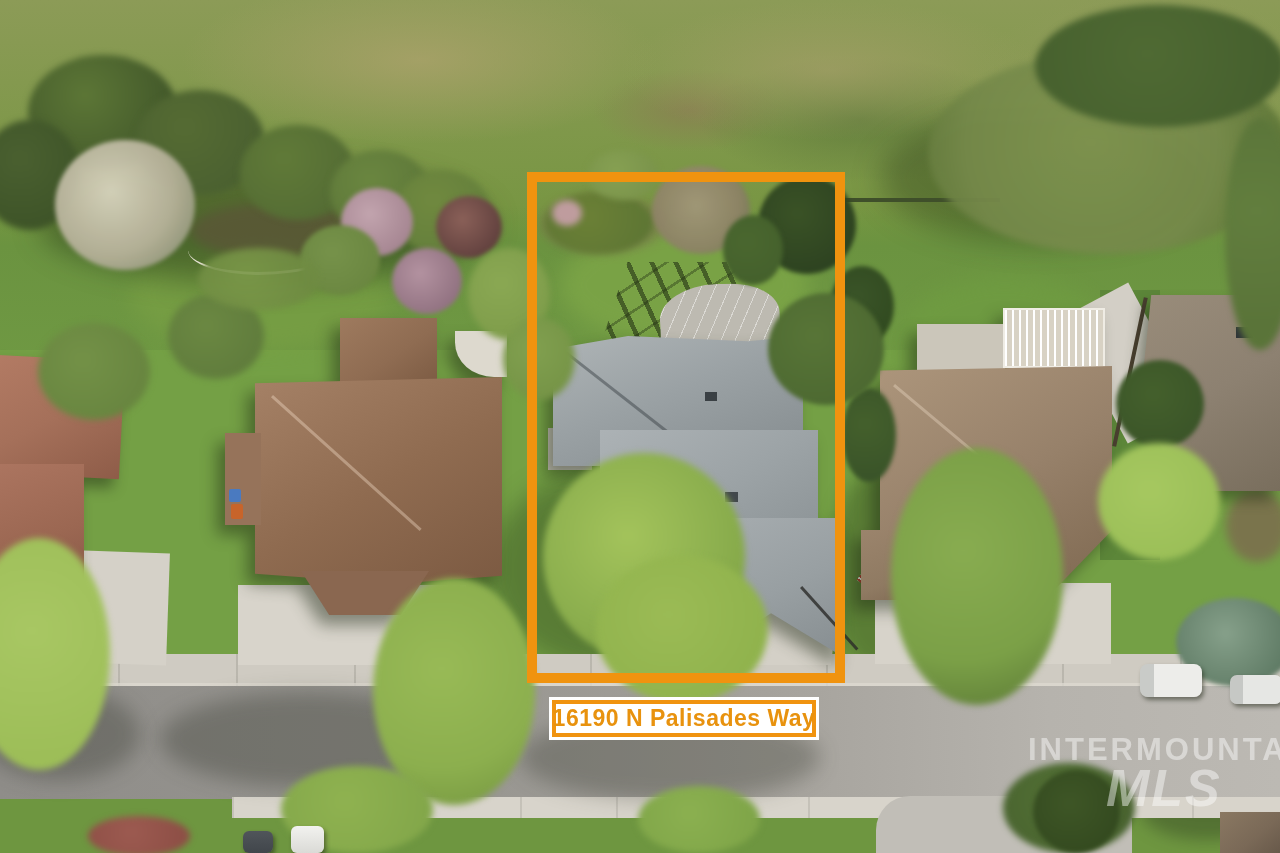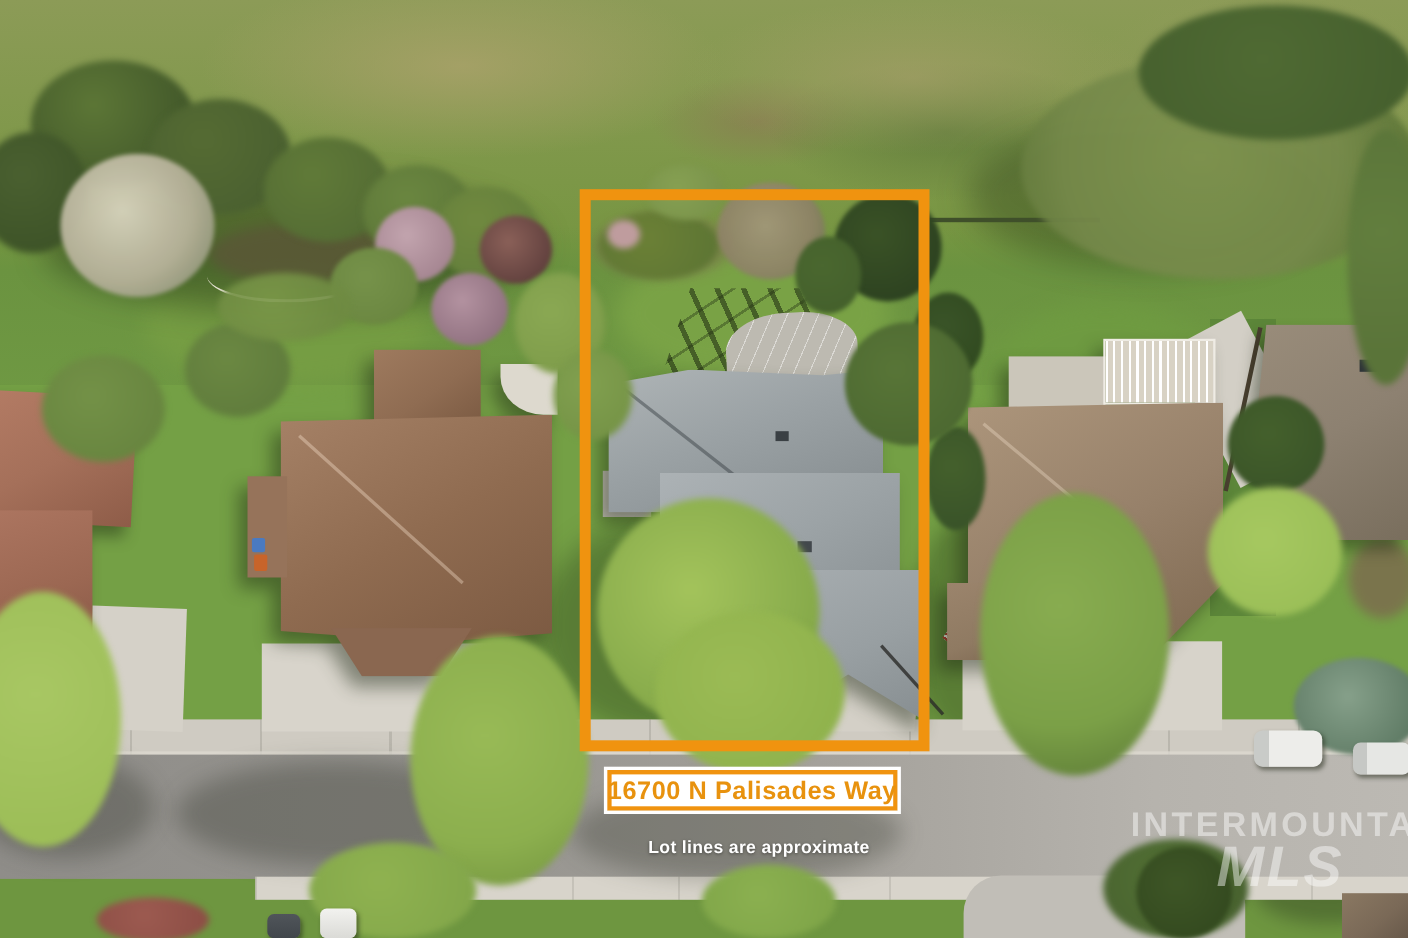--- a/index.html
+++ b/index.html
@@ -218,23 +218,22 @@
   <i class="tree" style="left:1033px;top:770px;width:87px;height:83px;background:radial-gradient(circle at 42% 40%,#3E5626,#33491F 80%);filter:blur(2px);"></i>
 
   <div class="car" style="left:243px;top:831px;width:30px;height:22px;background:linear-gradient(180deg,#50555A,#41464B);border-radius:6px;"></div>
   <div class="car" style="left:291px;top:826px;width:33px;height:27px;background:linear-gradient(180deg,#F2F2EF,#DADAD6);border-radius:6px;"></div>
   <div class="car" style="left:1140px;top:664px;width:62px;height:33px;background:linear-gradient(90deg,#C9CBC8 0 22%,#EDEDEA 22%);border-radius:8px;"></div>
   <div class="car" style="left:1230px;top:675px;width:52px;height:29px;background:linear-gradient(90deg,#C6C8C5 0 25%,#E6E7E4 25%);border-radius:7px;"></div>
 
   <div id="lot-box" class="abs"></div>
 
   <div id="addr-label" class="abs">
-    <span>16700 N Palisades Way</span>
-  </div>
-
-  <div id="disclaimer" class="abs">Lot lines are approximate</div>
+    <span>16190 N Palisades Way</span>
+  </div>
+
 
   <div id="wm" class="abs">
     <div class="l1">INTERMOUNTAIN</div>
     <div class="l2">MLS</div>
   </div>
 
 </div>
 
 </body></html>

